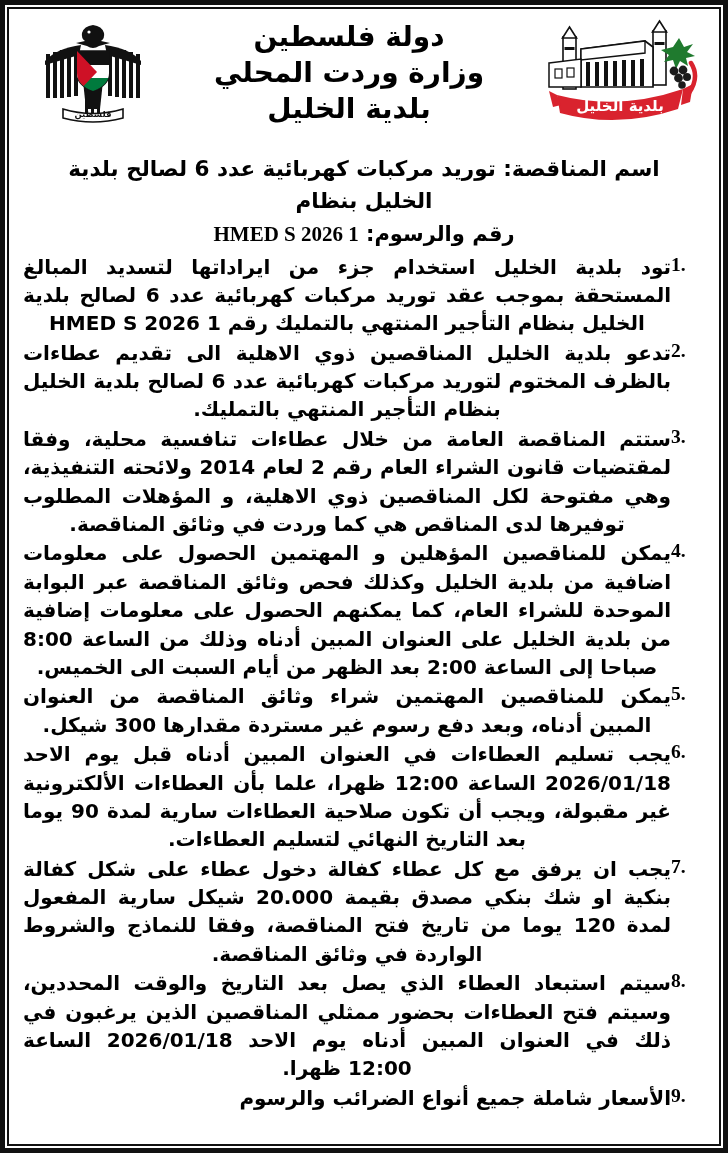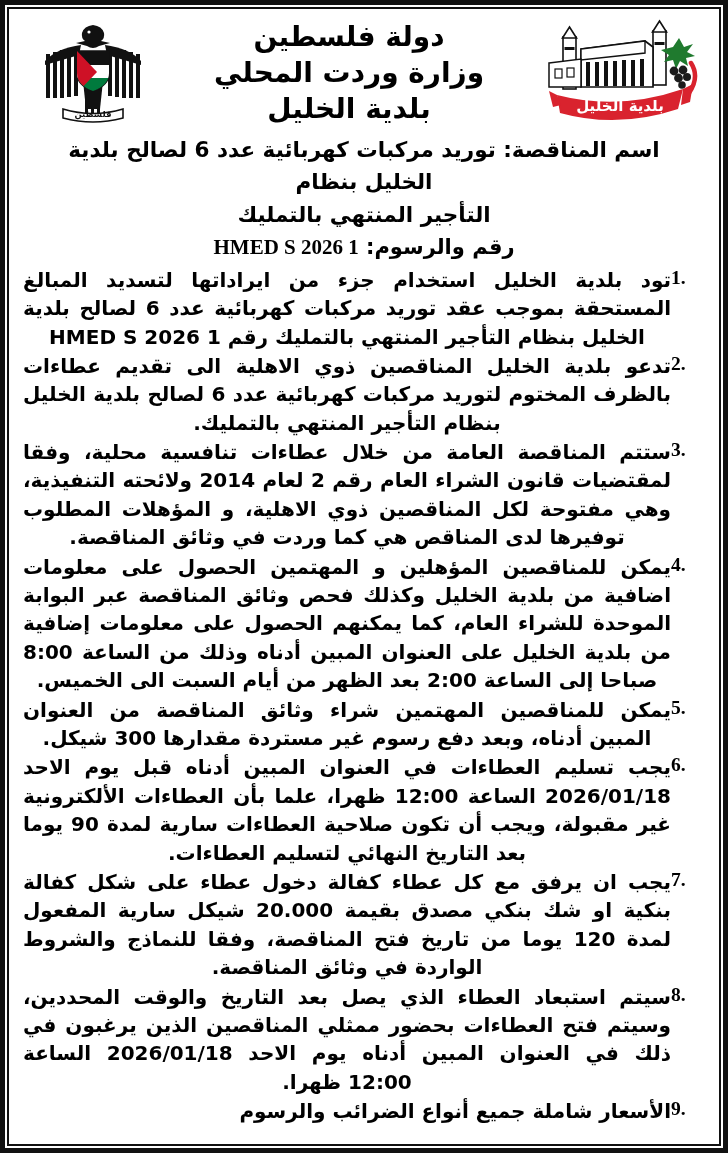--- a/index.html
+++ b/index.html
@@ -71,20 +71,21 @@
     font-weight: bold;
     margin: 6px 0 8px 0;
     letter-spacing: 0.5px;
   }
   .tender-name {
     text-align: center;
     font-size: 21.5px;
     font-weight: bold;
     line-height: 1.5;
     padding: 0 16px;
+    margin-top: 19px;
   }
   .tender-number {
     text-align: center;
     font-size: 21px;
     font-weight: bold;
     margin: 4px 0 6px 0;
   }
   .tender-number .latin-ref {
     font-family: "Liberation Serif", "DejaVu Serif", serif;
     font-weight: bold;
@@ -236,21 +237,20 @@
 
           <path d="M26 88 q30 9 60 0 l0 9 q-30 8 -60 0 z" fill="#ffffff" stroke="#111" stroke-width="1.6"></path>
           <text x="56" y="96" text-anchor="middle" fill="#111" font-family="'DejaVu Sans', sans-serif" font-size="8.5" font-weight="bold">فلسطين</text>
         </svg>
       </div>
     </div>
 
 
     <div class="tender-name">
       <div>اسم المناقصة: توريد مركبات كهربائية عدد 6 لصالح بلدية الخليل بنظام</div>
-      <div>التأجير المنتهي بالتمليك</div>
     </div>
 
     <div class="tender-number">
       <span>رقم والرسوم:</span>
       <span class="latin-ref">HMED S 2026 1</span>
     </div>
 
     <div class="clauses">
 
       <div class="clause">

